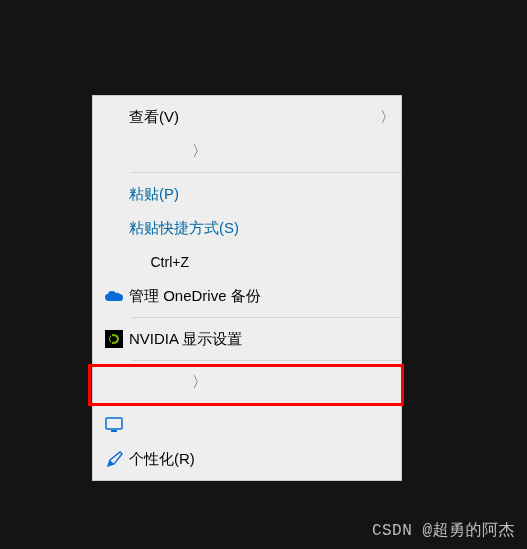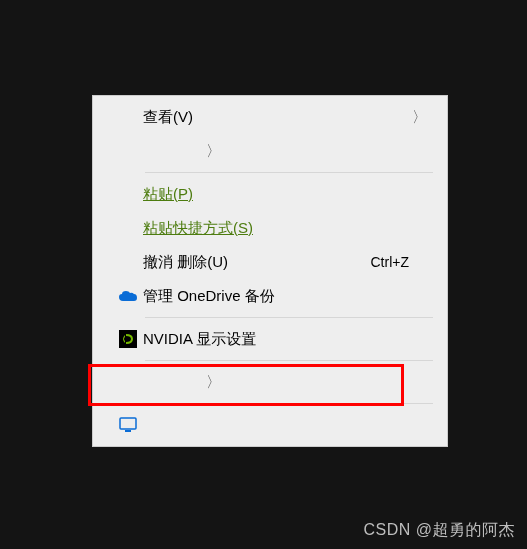--- a/index.html
+++ b/index.html
@@ -9,34 +9,34 @@
       background: #141414;
       font-family: "Microsoft YaHei", "Segoe UI", sans-serif;
       font-size: 15px;
       position: relative;
       overflow: hidden;
     }
     .context-menu {
       position: absolute;
       left: 92px;
       top: 95px;
-      width: 356px;
+      width: 310px;
       background: #eeeeee;
       border: 1px solid #ccc;
-      padding: 4px 14px;
+      padding: 4px 0;
     }
     .menu-item {
       display: flex;
       align-items: center;
       height: 34px;
       padding: 0 6px 0 6px;
       color: #000;
       cursor: default;
     }
-    .menu-item.disabled { color: #4d7c0f; text-decoration: underline; }
+    .menu-item.disabled { color: #0369a1; }
     .icon-slot {
       width: 30px;
       display: flex;
       align-items: center;
       justify-content: center;
       flex-shrink: 0;
     }
     .label-slot {
       flex: 1;
       white-space: nowrap;
@@ -64,20 +64,21 @@
       border: 3px solid #ff0000;
       pointer-events: none;
     }
     .watermark {
       position: absolute;
       right: 12px;
       bottom: 8px;
       color: #bdbdbd;
       font-size: 16px;
       letter-spacing: 0.5px;
+      font-family: Liberation Mono, monospace;
     }
   </style>
 </head>
 <body>
 
 <div class="context-menu">
 
   <div class="menu-item">
     <span class="icon-slot"></span>
     <span class="label-slot">查看(V)</span>
@@ -103,21 +104,20 @@
 
   <div class="menu-item disabled">
     <span class="icon-slot"></span>
     <span class="label-slot">粘贴快捷方式(S)</span>
     <span class="shortcut-slot"></span>
     <span class="chevron-slot"></span>
   </div>
 
   <div class="menu-item">
     <span class="icon-slot"></span>
-    <span class="label-slot">撤消 删除(U)</span>
     <span class="shortcut-slot">Ctrl+Z</span>
     <span class="chevron-slot"></span>
   </div>
 
   <div class="menu-item">
     <span class="icon-slot">
       <svg width="18" height="12" viewBox="0 0 18 12">
           <path d="M4 11 Q0 11 0 7 Q0 4 3 4 Q3 1 7 1 Q10 1 11 3 Q13 2 15 4 Q18 4 18 8 Q18 11 15 11 Z" fill="#0a6cd6"></path>
         </svg>
     </span>
@@ -154,18 +154,29 @@
     <span class="icon-slot">
       <svg width="18" height="16" viewBox="0 0 18 16">
           <rect x="1" y="1" width="16" height="11" rx="1" fill="none" stroke="#0a6cd6" stroke-width="1.5"></rect>
           <rect x="6" y="13" width="6" height="2" fill="#0a6cd6"></rect>
         </svg>
     </span>
     <span class="shortcut-slot"></span>
     <span class="chevron-slot"></span>
   </div>
 
+  <div class="menu-item">
+    <span class="icon-slot">
+      <svg width="17" height="17" viewBox="0 0 17 17">
+          <path d="M2 15 L4 9 L14 1 L16 3 L8 13 Z" fill="none" stroke="#0a6cd6" stroke-width="1.4"></path>
+          <path d="M2 15 L4 9 L8 13 Z" fill="#0a6cd6"></path>
+        </svg>
+    </span>
+    <span class="label-slot">个性化(R)</span>
+    <span class="shortcut-slot"></span>
+    <span class="chevron-slot"></span>
+  </div>
 
 </div>
 
 <div class="highlight-box" style="left:88px;top:364px;width:316px;height:42px;"></div>
 
 <div class="watermark">CSDN @超勇的阿杰</div>
 
 </body></html>

